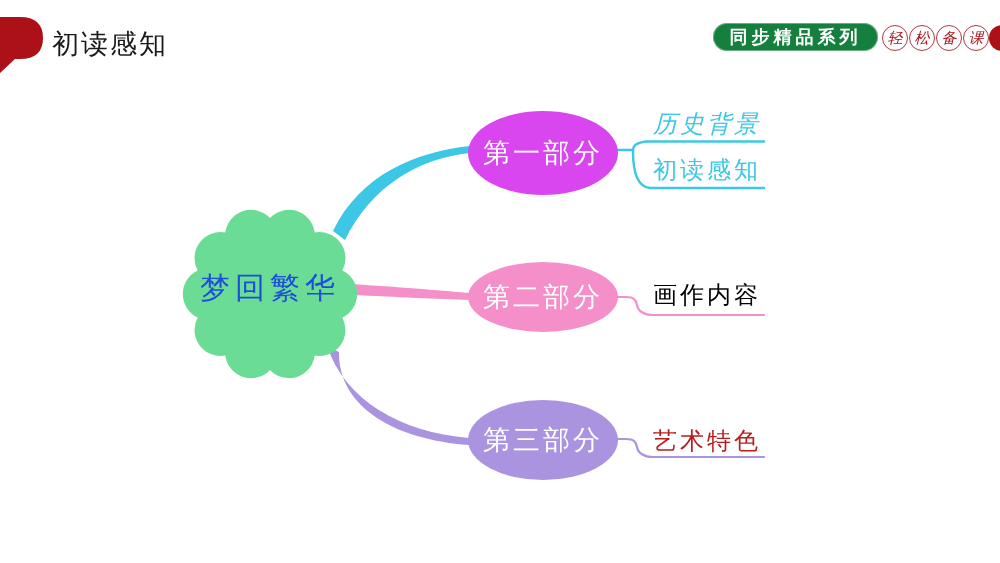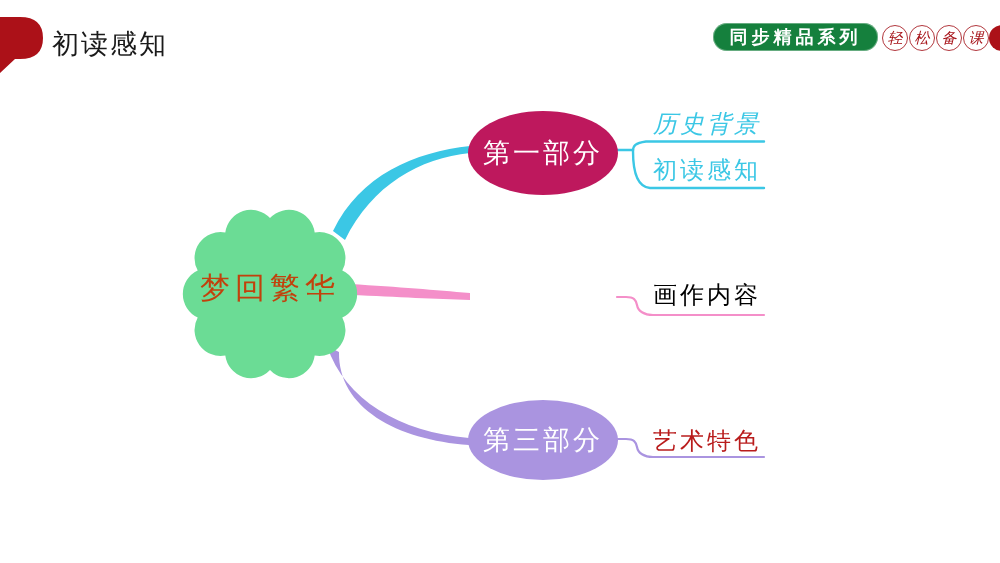--- a/index.html
+++ b/index.html
@@ -26,21 +26,21 @@
     font-size:15px;font-style:italic;color:#A61218;
   }
   .edge-dot{
     position:absolute;left:989px;top:25px;width:26px;height:26px;border-radius:50%;
     background:#AC1118;
   }
   
   .map-svg{position:absolute;left:0;top:0;width:1000px;height:563px;}
   .root-label{
     position:absolute;left:188px;top:271px;width:164px;text-align:center;
-    font-size:30px;line-height:34px;color:#c2410c;letter-spacing:5px;white-space:nowrap;
+    font-size:30px;line-height:34px;color:#1d4ed8;letter-spacing:5px;white-space:nowrap;
   }
   .node{
     position:absolute;border-radius:50%;display:flex;align-items:center;justify-content:center;
     color:#fff;font-size:27px;letter-spacing:3px;white-space:nowrap;
   }
   .node-1{left:468px;top:111px;width:150px;height:84px;}
   .node-2{left:468px;top:262px;width:150px;height:70px;}
   .node-3{left:468px;top:400px;width:150px;height:80px;}
   .leaf-label{
     position:absolute;left:648px;width:118px;text-align:center;
@@ -84,22 +84,25 @@
       <path d="M764,141.5 L646,141.5 C635,143 633,146 633,151 C633,172 637,187 650,188 L764,188"></path>
     </g>
 
     <path d="M617,297 L626,297 C634,297 636,300 637,305 C638,311 644,315 653,315 L764,315" fill="none" stroke-width="2.2" stroke-linecap="round" style="stroke: rgb(244, 143, 201);"></path>
 
     <path d="M617,439 L626,439 C634,439 636,442 637,447 C638,453 644,457 653,457 L764,457" fill="none" stroke-width="2.2" stroke-linecap="round" style="stroke: rgb(170, 148, 224);"></path>
   </svg>
 
   <div class="root-label">梦回繁华</div>
 
-  <div class="node node-1" style="background-color: #be185d;">
+  <div class="node node-1" style="background-color: #d946ef;">
     <span>第一部分</span>
+  </div>
+  <div class="node node-2" style="background-color: rgb(244, 143, 201);">
+    <span>第二部分</span>
   </div>
   <div class="node node-3" style="background-color: rgb(170, 148, 224);">
     <span>第三部分</span>
   </div>
 
   <div class="leaf-label leaf-1a" style="color: rgb(59, 199, 229);">历史背景</div>
   <div class="leaf-label leaf-1b" style="color: rgb(59, 199, 229);">初读感知</div>
   <div class="leaf-label leaf-2" style="color: #000000;">画作内容</div>
   <div class="leaf-label leaf-3" style="color: #b91c1c;">艺术特色</div>
 

